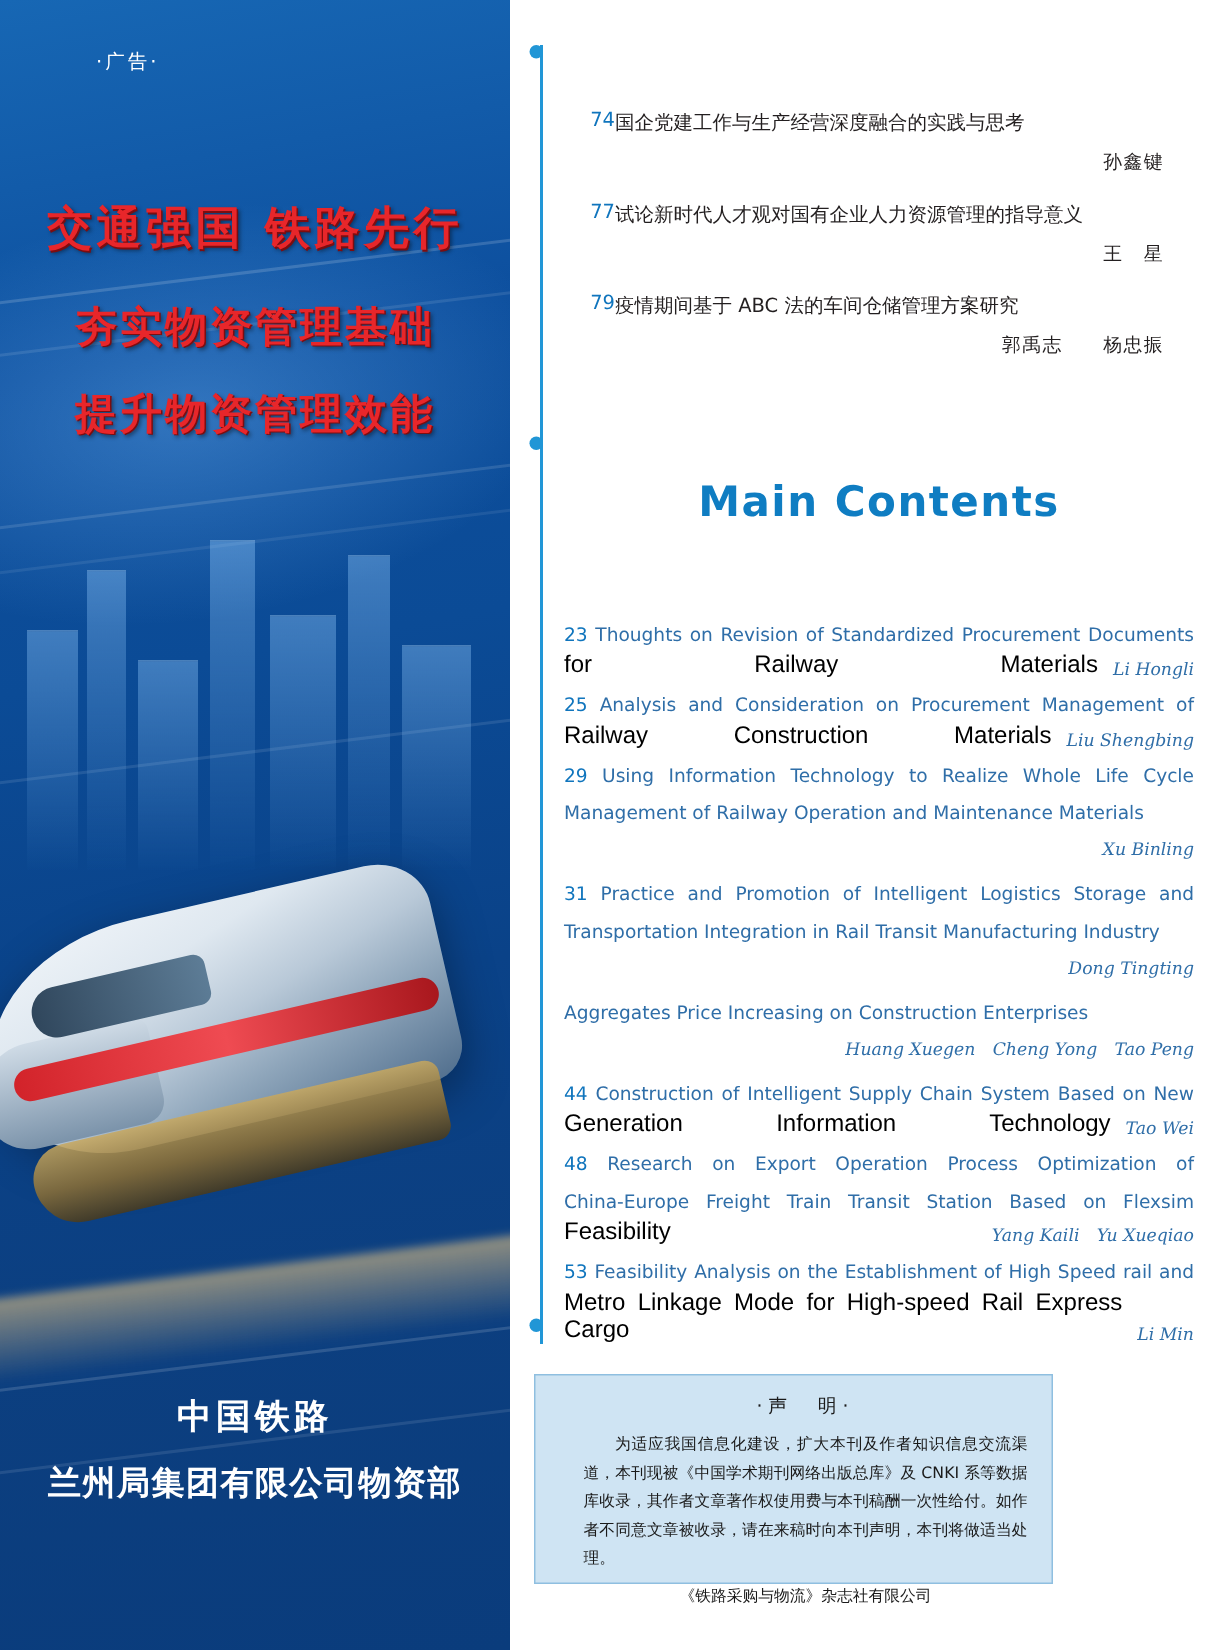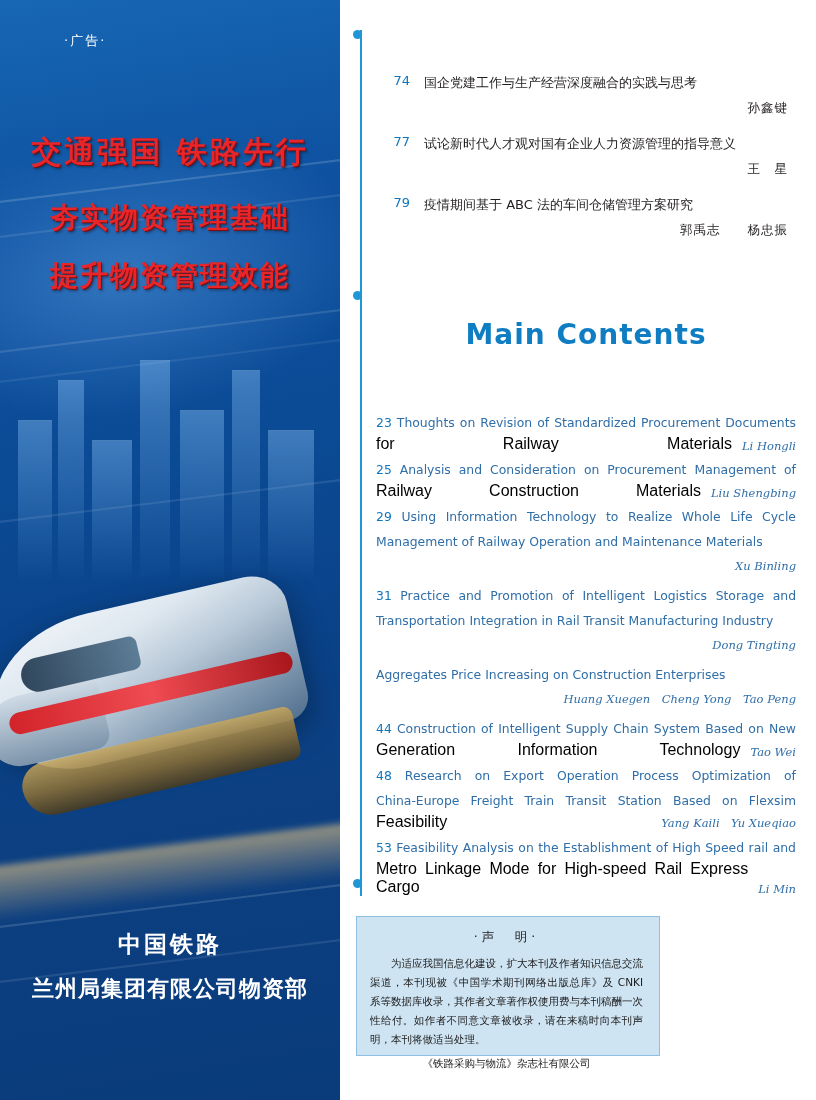--- a/index.html
+++ b/index.html
@@ -161,32 +161,31 @@
   .toc-cn-page {
     width: 34px;
     text-align: right;
     color: #1075bd;
     font-size: 13px;
     font-family: "DejaVu Sans", sans-serif;
     padding-top: 1px;
   }
   .toc-cn-title {
     flex: 1;
-    margin-left: 14px;
     color: #231f20;
     font-size: 13px;
     font-family: "DejaVu Sans", sans-serif;
     line-height: 22px;
   }
   .toc-cn-author {
     text-align: right;
     color: #231f20;
     font-size: 12.5px;
     font-family: "DejaVu Sans", sans-serif;
-    margin: 6px 8px 16px 0;
+    margin: 6px 20px 16px 0;
     letter-spacing: 1px;
   }
 
   .main-contents-title {
     position: absolute;
     left: 0; top: 318px;
     width: 460px;
     text-align: center;
     color: #0f7dc2;
     font-family: "DejaVu Sans", sans-serif;
@@ -234,24 +233,24 @@
     font-family: "DejaVu Serif", serif;
     font-size: 11.5px;
     color: #2f6ea8;
     line-height: 25px;
   }
 
   
   .statement {
     position: absolute;
     left: 0; top: 916px;
-    width: 304px; height: 140px;
+    width: 346px; height: 140px;
     background: #cfe4f3;
     border: 1px solid #8fbfe0;
-    padding: 12px 16px 10px 13px;
+    padding: 12px 16px 10px 32px;
   }
   .statement-title {
     text-align: center;
     font-family: "DejaVu Sans", sans-serif;
     font-size: 12.5px;
     color: #1a1a1a;
     letter-spacing: 4px;
     margin-bottom: 8px;
   }
   .statement-body {

